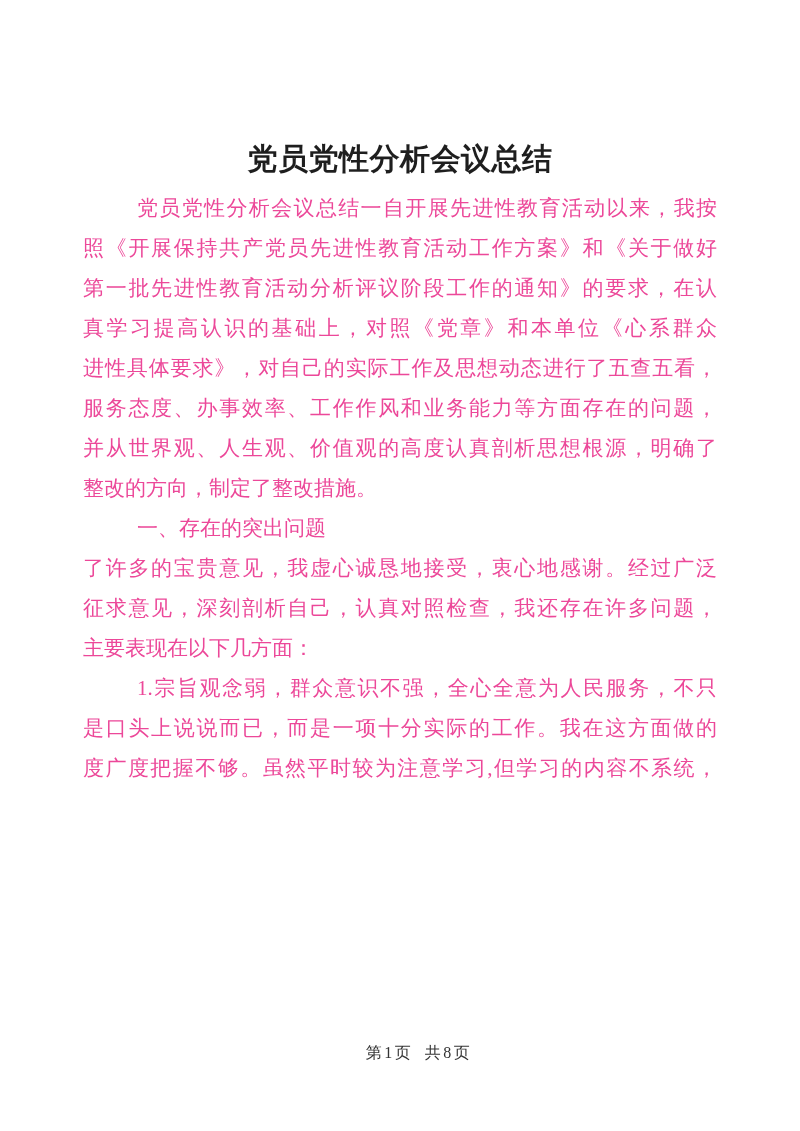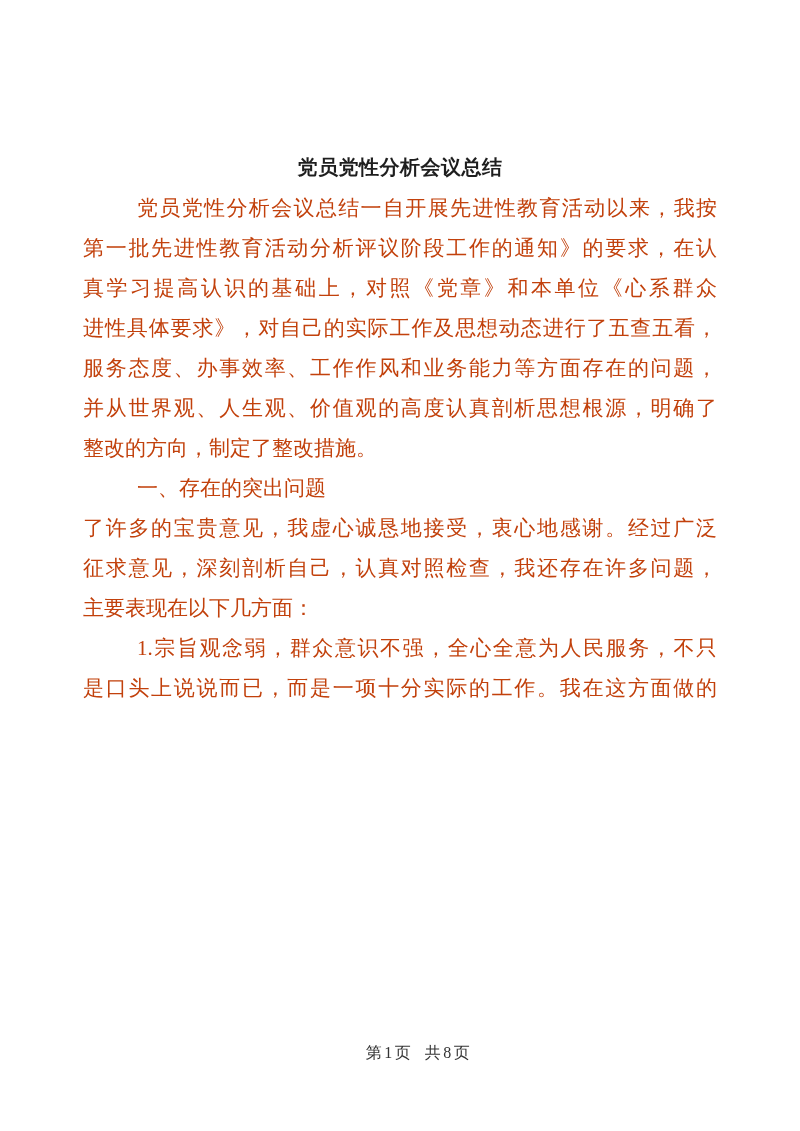--- a/index.html
+++ b/index.html
@@ -14,36 +14,36 @@
     background: #ffffff;
     overflow: hidden;
     font-family: "Liberation Serif", "DejaVu Serif", serif;
     color: #262626;
   }
   .doc-title {
     position: absolute;
     top: 141px;
     left: 0;
     right: 0;
-    margin: 8px;
+    margin: 0;
     text-align: center;
-    font-size: 20px;
+    font-size: 30px;
     line-height: 36px;
     font-weight: 700;
     letter-spacing: 0.5px;
     color: #1e1e1e;
   }
   .doc-body {
     position: absolute;
     top: 188px;
     left: 83px;
     width: 634px;
     font-size: 21px;
     line-height: 40px;
-    color: #c2410c;
+    color: #ec4899;
   }
   .line {
     text-align: justify;
     text-align-last: left;
   }
   .line.flush {
     text-align-last: justify;
   }
   .line.indent {
     text-indent: 54px;
@@ -67,31 +67,33 @@
 </style>
 </head>
 <body>
 
 <div class="page">
 
   <h1 class="doc-title">党员党性分析会议总结</h1>
 
   <div class="doc-body" id="doc-body">
       <div class="line indent flush">党员党性分析会议总结一自开展先进性教育活动以来，我按</div>
+      <div class="line flush">照《开展保持共产党员先进性教育活动工作方案》和《关于做好</div>
       <div class="line flush">第一批先进性教育活动分析评议阶段工作的通知》的要求，在认</div>
       <div class="line flush">真学习提高认识的基础上，对照《党章》和本单位《心系群众</div>
       <div class="line flush">进性具体要求》，对自己的实际工作及思想动态进行了五查五看，</div>
       <div class="line flush">服务态度、办事效率、工作作风和业务能力等方面存在的问题，</div>
       <div class="line flush">并从世界观、人生观、价值观的高度认真剖析思想根源，明确了</div>
       <div class="line">整改的方向，制定了整改措施。</div>
       <div class="line indent heading">一、存在的突出问题</div>
       <div class="line flush">了许多的宝贵意见，我虚心诚恳地接受，衷心地感谢。经过广泛</div>
       <div class="line flush">征求意见，深刻剖析自己，认真对照检查，我还存在许多问题，</div>
       <div class="line">主要表现在以下几方面：</div>
       <div class="line indent flush">1.宗旨观念弱，群众意识不强，全心全意为人民服务，不只</div>
       <div class="line flush">是口头上说说而已，而是一项十分实际的工作。我在这方面做的</div>
+      <div class="line flush">度广度把握不够。虽然平时较为注意学习,但学习的内容不系统，</div>
     </div>
 
   <div class="doc-footer">
     <span>第1页 共8页</span>
   </div>
 
 </div>
 
 </body></html>

